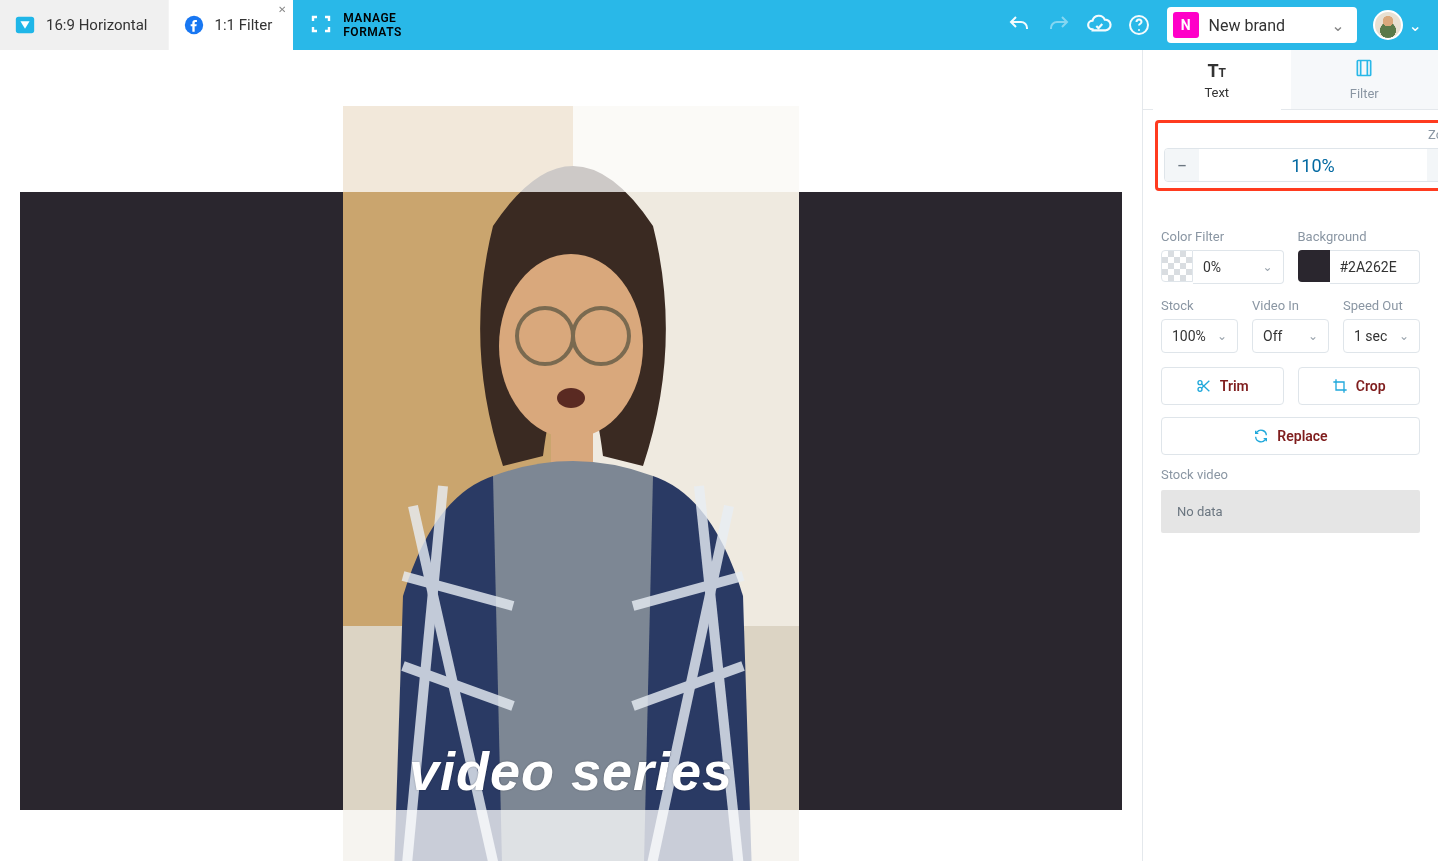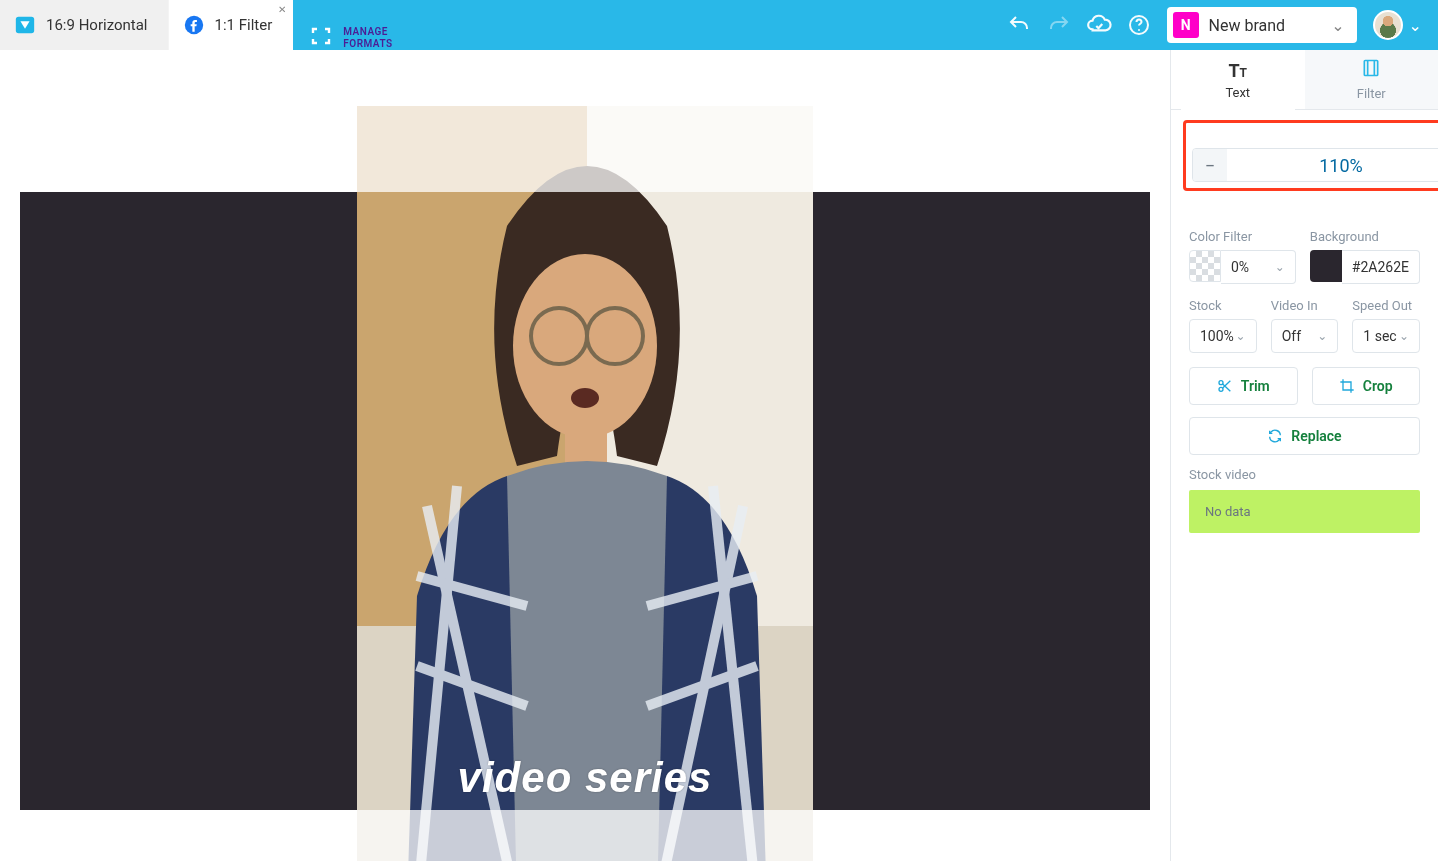--- a/index.html
+++ b/index.html
@@ -17,22 +17,22 @@
     font-size: 15px; color: #333;
     cursor: pointer;
     border-right: 1px solid rgba(255,255,255,0.25);
     position: relative;
   }
   .format-tab.active { background: #fff; }
   .format-tab:not(.active) { background: #f0f0f0; }
   .format-tab .ficon { width: 22px; height: 22px; display:flex; align-items:center; justify-content:center; }
   .format-tab .close { position:absolute; top:4px; right:6px; font-size:10px; color:#888; }
   .manage-formats {
-    display:flex; align-items:flex-end; gap:10px; padding:0 16px;
-    font-size:10px; font-weight:600; letter-spacing:0.5px; color:#4c1d95; cursor:pointer;
+    display:flex; align-items:center; gap:10px; padding:0 16px;
+    font-size:12px; font-weight:600; letter-spacing:0.5px; color:#000000; cursor:pointer;
   }
   .manage-formats .mline { line-height:1.2; }
 
   .topbar-spacer { flex:1; }
   .top-icon { width:40px; display:flex; align-items:center; justify-content:center; color:#fff; cursor:pointer; }
   .top-icon svg { opacity:0.95; }
 
   .brand-select {
     display:flex; align-items:center; gap:10px;
     background:#fff; color:#333; border-radius:4px;
@@ -76,28 +76,28 @@
   .overlay-top { top:0; height:86px; }
   .overlay-bot { bottom:0; height:96px; }
   .person {
     position:absolute; left:50%; transform:translateX(-50%);
     bottom:0; width:100%; height:100%;
   }
   .person svg { width:100%; height:100%; }
   .video-caption {
     position:absolute; bottom:104px; left:0; right:0;
     text-align:center; color:#fff; z-index:4;
-    font-weight:900; font-size:42px; letter-spacing:1px;
+    font-weight:900; font-size:54px; letter-spacing:1px;
     text-shadow:0 0 2px rgba(0,0,0,.3);
     font-style:italic;
     font-family: Arial, sans-serif;
   }
 
   
-  .sidebar { width:268px; border-left:1px solid #e4e8ec; background:#fff; display:flex; flex-direction:column; }
+  .sidebar { width:296px; border-left:1px solid #e4e8ec; background:#fff; display:flex; flex-direction:column; }
   .side-tabs { display:flex; height:60px; border-bottom:1px solid #e4e8ec; }
   .side-tab { flex:1; display:flex; flex-direction:column; align-items:center; justify-content:center; gap:4px; font-size:13px; color:#8a96a3; cursor:pointer; position:relative;}
   .side-tab.active { color:#333; background:#fff; }
   .side-tab.active::after{ content:""; position:absolute; left:10px; right:10px; bottom:-1px; height:2px; background:#fff;}
   .side-tab:not(.active){ background:#f6f8fa; }
   .side-tab .ticon { font-weight:700; font-size:18px; color:#333;}
   .side-tab:not(.active) .ticon{ color:#29b8e8;}
 
   .side-body { padding:14px 18px; font-size:13px; color:#8a96a3; }
   .row { display:flex; gap:14px; margin-bottom:14px; }
@@ -114,24 +114,24 @@
       linear-gradient(45deg,#d9dde1 25%,transparent 25%) 0 0/12px 12px,
       linear-gradient(45deg,transparent 75%,#d9dde1 75%) 0 0/12px 12px,
       linear-gradient(45deg,transparent 75%,#d9dde1 75%) 6px 6px/12px 12px,
       linear-gradient(45deg,#d9dde1 25%,transparent 25%) 6px 6px/12px 12px,
       #fff;
   }
   .swatch-solid { width:32px; height:32px; border-radius:4px 0 0 4px; }
   .combo { display:flex; }
   .combo .select { border-radius:0 4px 4px 0; border-left:none; flex:1;}
   .btnrow { display:flex; gap:14px; margin-bottom:12px;}
-  .btn { flex:1; height:38px; border:1px solid #dfe5ea; border-radius:4px; background:#fff; color:#15803d; font-size:14px; font-weight:600; display:flex; align-items:center; justify-content:center; gap:8px; cursor:pointer;}
+  .btn { flex:1; height:38px; border:1px solid #dfe5ea; border-radius:4px; background:#fff; color:#7f1d1d; font-size:14px; font-weight:600; display:flex; align-items:center; justify-content:center; gap:8px; cursor:pointer;}
   .btn.full { width:100%; }
   .section-label { font-size:13px; color:#8a96a3; margin:10px 0 8px;}
-  .nodata { background:#bef264; padding:14px 16px; color:#6b7680; border-radius:2px;}
+  .nodata { background:#e5e5e5; padding:14px 16px; color:#6b7680; border-radius:2px;}
 </style>
 </head>
 <body>
 
 <div class="topbar">
 
   <div class="format-tab">
     <span class="ficon">
       <svg viewBox="0 0 24 24" width="22" height="22">
           <rect x="2" y="3" width="20" height="18" rx="3" fill="#1fb6e8"></rect>

